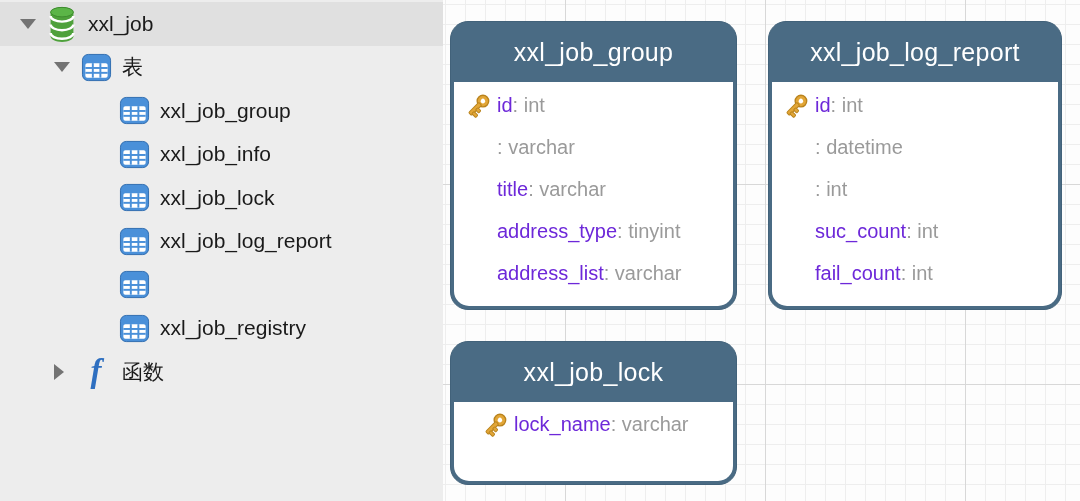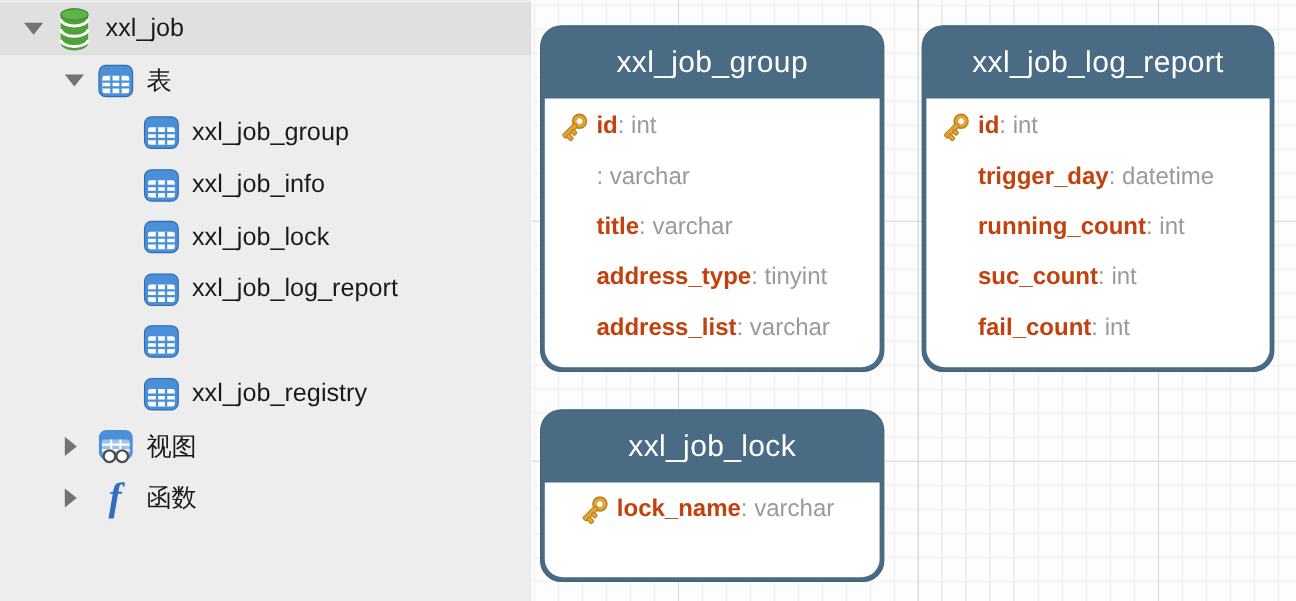--- a/index.html
+++ b/index.html
@@ -31,21 +31,21 @@
 
   .card{position:absolute;background:#4a6b84;border:1px solid #42627a;border-radius:18px;
         box-sizing:border-box;display:flex;flex-direction:column;}
   .card-title{height:60px;line-height:60px;text-align:center;color:#ffffff;font-size:25px;
               letter-spacing:.3px;}
   .card-body{flex:1;margin:0 3px 3px 3px;background:#ffffff;border-radius:0 0 15px 15px;
              overflow:hidden;padding-top:2px;}
   .frow{height:42px;display:flex;align-items:center;padding-left:11px;font-size:20px;}
   .frow.short{height:40px;margin-left:17px;}
   .ficon{flex:0 0 32px;display:flex;align-items:center;}
-  .fname{color:#c2410c;font-weight:700;white-space:pre;}
+  .fname{color:#6d28d9;font-weight:400;white-space:pre;}
   .fsep,.ftype{color:#9a9a9a;white-space:pre;}
 </style>
 </head>
 <body>
 
 <div class="app">
 
   <div class="sidebar">
 
     <div class="trow selected lvl0">
@@ -168,42 +168,20 @@
       <line x1="12.2" y1="11.5" x2="12.2" y2="26.5"></line>
               <line x1="20" y1="11.5" x2="20" y2="26.5"></line>
       <line x1="4.5" y1="16.5" x2="27.5" y2="16.5"></line>
               <line x1="4.5" y1="21.5" x2="27.5" y2="21.5"></line>
     </g>
   </svg>
 </span>
       <span>xxl_job_registry</span>
     </div>
 
-    <div class="trow lvl1">
-      <span class="tri">
-          <span class="tri-right"></span>
-        </span>
-      <span class="ticon">
-        <svg width="31" height="31" viewBox="0 0 32 32">
-          <rect x="1.5" y="2.5" width="29" height="25" rx="6" fill="#4a90d9"></rect>
-          <rect x="4" y="10.5" width="24" height="14" rx="2" fill="#9cc3ec"></rect>
-          <g stroke="#ffffff" stroke-width="1.8">
-            <line x1="12" y1="10.5" x2="12" y2="24.5"></line>
-              <line x1="20" y1="10.5" x2="20" y2="24.5"></line>
-            <line x1="4" y1="15" x2="28" y2="15"></line>
-              <line x1="4" y1="19.8" x2="28" y2="19.8"></line>
-          </g>
-          <g fill="#ffffff" stroke="#4d4d4d" stroke-width="2">
-            <circle cx="10.5" cy="25" r="5"></circle>
-              <circle cx="21.5" cy="25" r="5"></circle>
-          </g>
-        </svg>
-      </span>
-      <span>视图</span>
-    </div>
 
     <div class="trow lvl1">
       <span class="tri">
           <span class="tri-right"></span>
         </span>
       <span class="ticon">
           <span class="fn-glyph">f</span>
         </span>
       <span>函数</span>
     </div>
@@ -270,27 +248,25 @@
       <rect x="8.6" y="15" width="3.4" height="4.6" rx="1" fill="#e2a637" stroke="#b9831d" stroke-width="1"></rect>
     </g>
   </svg>
 </span>
           <span class="fname">id</span>
             <span class="fsep">: </span>
             <span class="ftype">int</span>
         </div>
         <div class="frow">
           <span class="ficon"></span>
-          <span class="fname">trigger_day</span>
             <span class="fsep">: </span>
             <span class="ftype">datetime</span>
         </div>
         <div class="frow">
           <span class="ficon"></span>
-          <span class="fname">running_count</span>
             <span class="fsep">: </span>
             <span class="ftype">int</span>
         </div>
         <div class="frow">
           <span class="ficon"></span>
           <span class="fname">suc_count</span>
             <span class="fsep">: </span>
             <span class="ftype">int</span>
         </div>
         <div class="frow">

